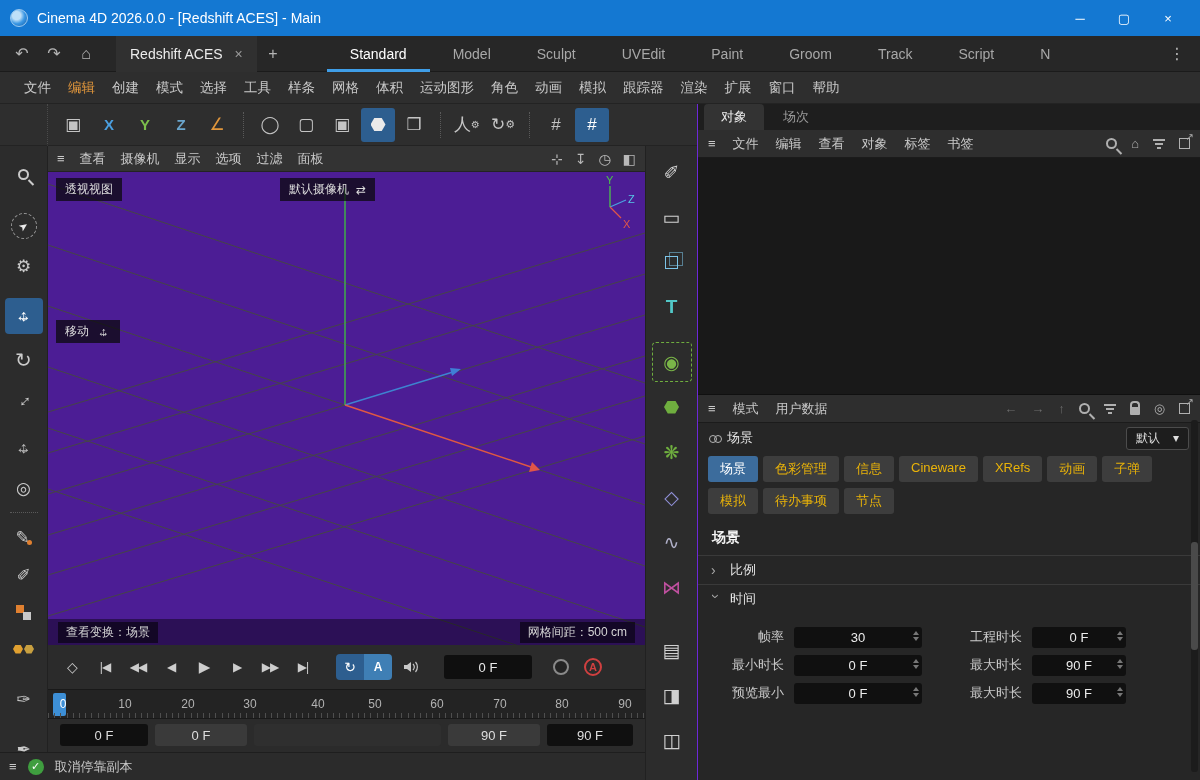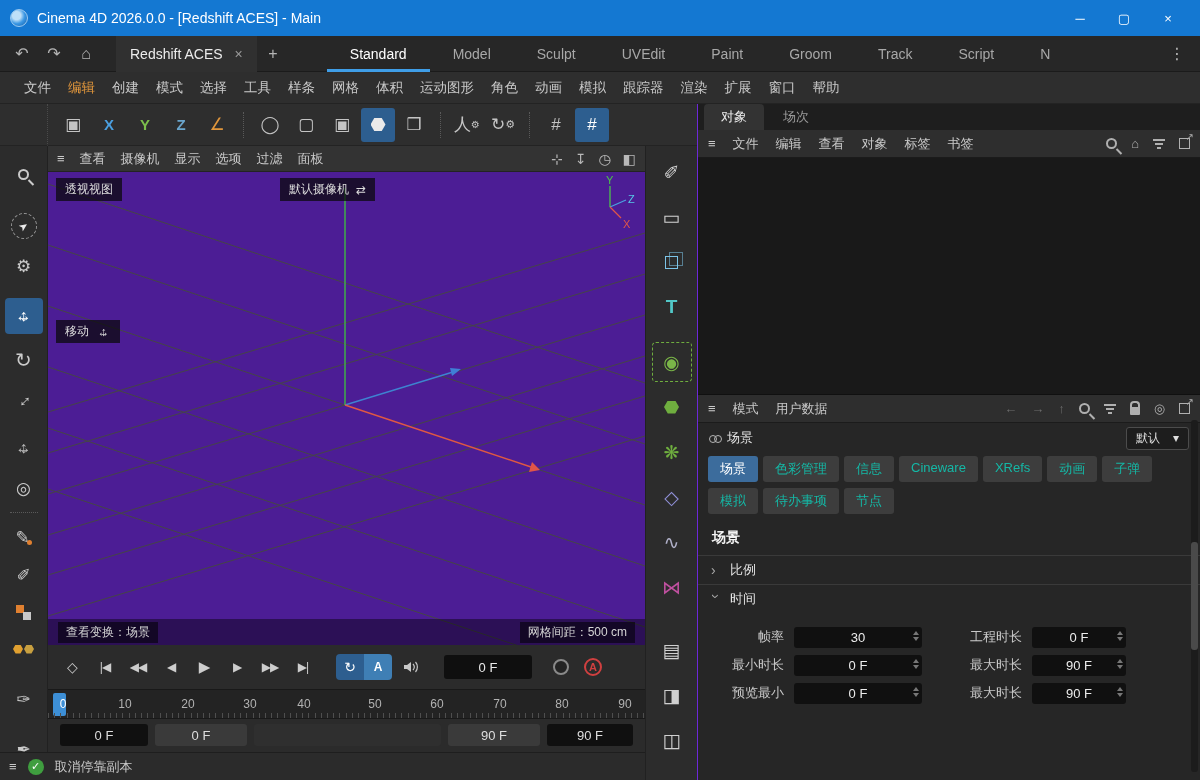--- a/index.html
+++ b/index.html
@@ -107,21 +107,21 @@
 .filt i{display:block;height:2px;background:currentColor}
 .filt i:nth-child(1){width:12px}.filt i:nth-child(2){width:8px}.filt i:nth-child(3){width:4px}
 .exp{position:relative;display:inline-block;width:11px;height:11px;border:1.5px solid currentColor}
 .exp i{position:absolute;right:-5px;top:-8px;font-style:normal;font-size:10px}
 .lock{width:10px;height:8px;background:currentColor;border-radius:1px;position:relative;display:inline-block;margin-top:5px}
 .lock::before{content:"";position:absolute;width:6px;height:6px;border:2px solid currentColor;border-bottom:none;border-radius:4px 4px 0 0;left:0;top:-6px}
 #objrow{height:30px;display:flex;align-items:center;gap:8px;padding:0 11px;color:#e2e2e2}
 .ring2 i{width:8px;height:8px;border:1.5px solid #b4b4b4;border-radius:50%;display:inline-block;margin-right:-3px}
 .drop{margin-left:auto;display:flex;gap:13px;background:#1d1d1d;border:1px solid #4c4c4c;border-radius:3px;padding:2px 9px;font-size:12px;color:#dedede;align-items:center}
 .trow{display:flex;gap:5px;padding:3px 10px}
-.tbtn{background:#3d3d3d;border-radius:3px;padding:4px 12px;font-size:13px;color:#14b8a6}
+.tbtn{background:#3d3d3d;border-radius:3px;padding:4px 12px;font-size:13px;color:#eab308}
 .tbtn.active{background:#3c6c9c;color:#fff}
 #amsection{padding:12px 14px 8px;font-size:14px;font-weight:bold;color:#f2f2f2}
 .grp{height:29px;border-top:1px solid #3a3a3a;display:flex;align-items:center;gap:9px;padding:0 13px;color:#e6e6e6;font-size:13px}
 .chev{color:#aaa;font-size:14px;display:inline-block;width:10px}
 .chev.open{transform:rotate(90deg)}
 .frow{display:flex;align-items:center;height:28px;padding-left:14px;gap:10px;color:#c9c9c9}
 .flab1{width:72px;text-align:right}
 .flab2{width:84px;text-align:right;margin-left:6px}
 .nfield{height:21px;background:#101010;border-radius:3px;display:flex;align-items:center;justify-content:center;color:#ececec;position:relative}
 .nfield.w1{width:128px}.nfield.w2{width:94px}
@@ -429,21 +429,21 @@
       <span class="ffield" style="width:88px;margin-left:14px">0 F</span>
       <span class="reccirc"></span>
       <span class="akey">A</span>
     </div>
     <div id="ruler">
       <span id="playhead"></span>
       <span class="rnum" style="left:3px;color:#fff">0</span>
       <span class="rnum" style="left:65px">10</span>
       <span class="rnum" style="left:128px">20</span>
       <span class="rnum" style="left:190px">30</span>
-      <span class="rnum" style="left:244px">40</span>
+      <span class="rnum" style="left:258px">40</span>
       <span class="rnum" style="left:315px">50</span>
       <span class="rnum" style="left:377px">60</span>
       <span class="rnum" style="left:440px">70</span>
       <span class="rnum" style="left:502px">80</span>
       <span class="rnum" style="left:565px">90</span>
     </div>
     <div id="rangerow">
       <span class="rfield dark" style="width:88px">0 F</span>
       <span class="rfield gray" style="width:92px">0 F</span>
       <span class="rtrack"></span>

